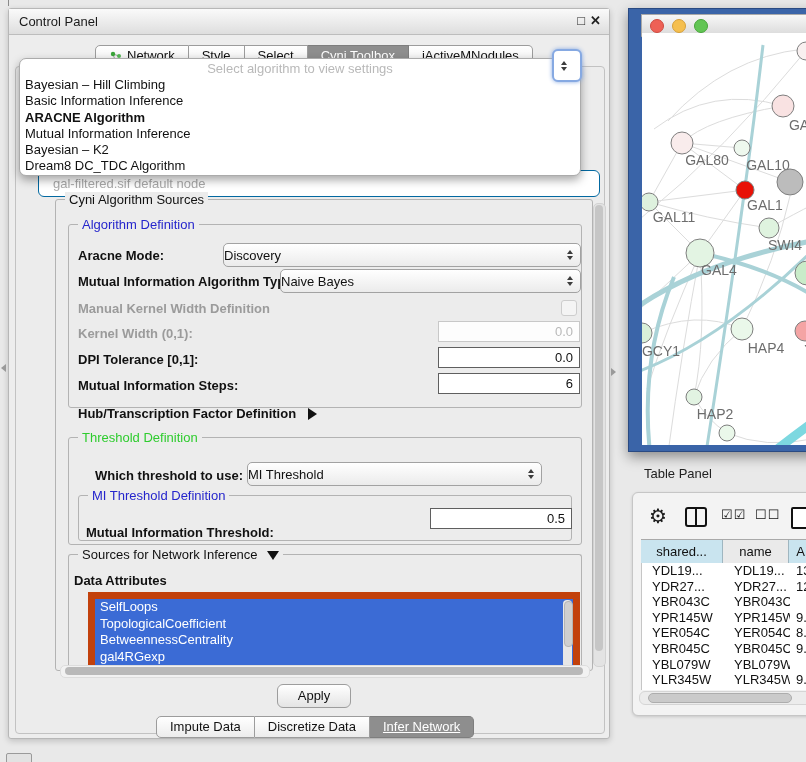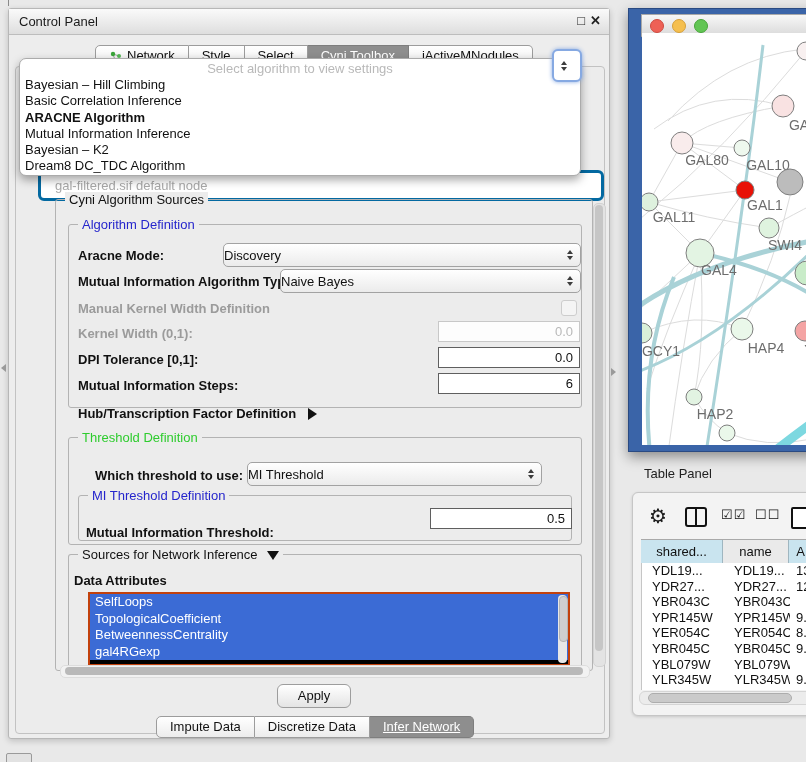--- a/index.html
+++ b/index.html
@@ -42,40 +42,40 @@
   
   .field{position:absolute;height:19px;background:#fff;border:1px solid #5f5f5f;
      text-align:right;padding-right:6px;line-height:19px;font-size:13px;}
   .field.dis{border:1px solid #c8c8c8;color:#b9b9b9;background:#fdfdfd;}
   .checkbox{position:absolute;width:14px;height:14px;border:1px solid #cdcdcd;border-radius:3px;background:#f4f4f4;}
   .tri-right{display:inline-block;width:0;height:0;border-top:6px solid transparent;
      border-bottom:6px solid transparent;border-left:9px solid #111;vertical-align:-2px;margin-left:8px;}
   .tri-down{display:inline-block;width:0;height:0;border-left:6px solid transparent;
      border-right:6px solid transparent;border-top:9px solid #111;vertical-align:-1px;margin-left:6px;}
   
-  #attr-list{left:78px;top:583px;width:478px;height:70px;background:#000000;border:2px solid #c2410c;overflow:hidden;}
+  #attr-list{left:78px;top:583px;width:478px;height:70px;background:#0369a1;border:7px solid #c2410c;overflow:hidden;}
   .attr-item{height:16.5px;line-height:16.5px;background:#3b6bd5;color:#fff;padding-left:5px;font-size:13px;}
   #attr-sb{position:absolute;right:1px;top:1px;width:9px;height:68px;background:#e7e7e7;border-radius:4px;}
   #attr-sb div{width:7px;height:44px;margin:1px;background:#cfcfcf;border:1px solid #b5b5b5;border-radius:4px;}
   
   #v-scroll{left:583px;top:194px;width:11px;height:462px;background:#e3e3e3;border:1px solid #d2d2d2;border-radius:5px;}
   #v-scroll div{width:8px;height:446px;margin:1px;background:#c6c6c6;border-radius:4px;}
   #h-scroll{left:50px;top:656px;width:528px;height:11px;background:#f2f2f2;border:1px solid #ddd;border-radius:5px;}
   #h-scroll div{height:8px;width:518px;margin:1px 4px;background:#b9b9b9;border-radius:4px;}
   #apply-button{left:267px;top:674px;width:72px;height:22px;background:linear-gradient(#ffffff,#e4e4e4);
      border:1px solid #9d9d9d;border-radius:6px;text-align:center;line-height:22px;font-size:13px;}
   
   #algo-popup{left:10px;top:49px;width:560px;height:116px;background:#fff;border:1px solid #ababab;
      border-radius:7px;box-shadow:0 4px 10px rgba(0,0,0,.35);overflow:hidden;}
   #popup-placeholder{height:17px;line-height:17px;text-align:center;color:#b9b9b9;font-size:13px;margin-top:1px;}
   .popup-item{height:16.3px;line-height:16.3px;padding-left:5px;font-size:13px;white-space:nowrap;}
   .popup-item.bold{font-weight:bold;}
   #focus-frag{left:543px;top:40px;width:26px;height:29px;background:#fff;border:2px solid #86a9e2;
      border-radius:6px;box-shadow:0 0 4px #86a9e2;display:flex;align-items:center;justify-content:center;}
-  #bg-combo{left:22px;top:103px;width:546px;height:25px;background:#fff;border:3px solid #0369a1;
+  #bg-combo{left:22px;top:103px;width:546px;height:25px;background:#fff;border:1px solid #0369a1;
      border-radius:6px;color:#a9a9a9;line-height:25px;padding-left:14px;font-size:13px;}
   
   .split-arrow{width:0;height:0;border-top:4px solid transparent;border-bottom:4px solid transparent;}
   
   #net-window{left:628px;top:8px;width:190px;height:442px;background:#3a64a8;border:1px solid #2a4a82;
      box-shadow:0 5px 12px rgba(0,0,0,.4);}
   #net-titlebar{left:12px;top:5px;width:172px;height:21px;background:linear-gradient(#f7f7f7,#d9d9d9);
      border:1px solid #a9a9a9;border-bottom:1px solid #8f8f8f;display:flex;align-items:center;gap:8px;padding-left:8px;}
   .light{width:12px;height:12px;border-radius:50%;}
   #net-canvas{left:13px;top:24px;width:170px;height:412px;background:#fff;overflow:hidden;}
@@ -227,21 +227,21 @@
           </div>
           <div class="tab sel">
             <span>Infer Network</span>
           </div>
         </div>
     </div>
 
     <div class="abs" id="algo-popup">
       <div id="popup-placeholder">Select algorithm to view settings</div>
     <div class="popup-item">Bayesian – Hill Climbing</div>
-        <div class="popup-item">Basic Correlation Inference</div>
+        <div class="popup-item">Basic Information Inference</div>
         <div class="popup-item bold">ARACNE Algorithm</div>
         <div class="popup-item">Mutual Information Inference</div>
         <div class="popup-item">Bayesian – K2</div>
         <div class="popup-item">Dream8 DC_TDC Algorithm</div>
       </div>
     <div class="abs" id="focus-frag">
       <span class="spin">
           <i class="u"></i>
           <i class="d"></i>
         </span>

